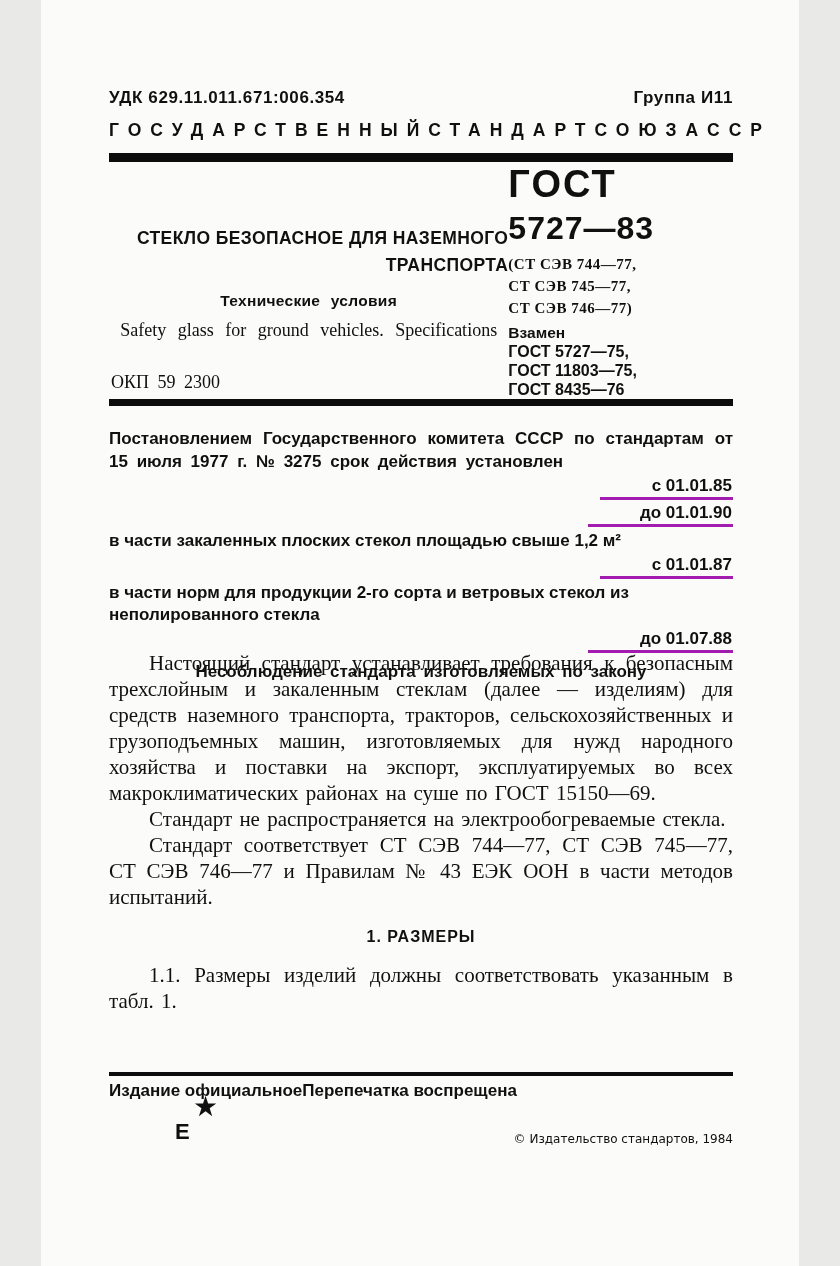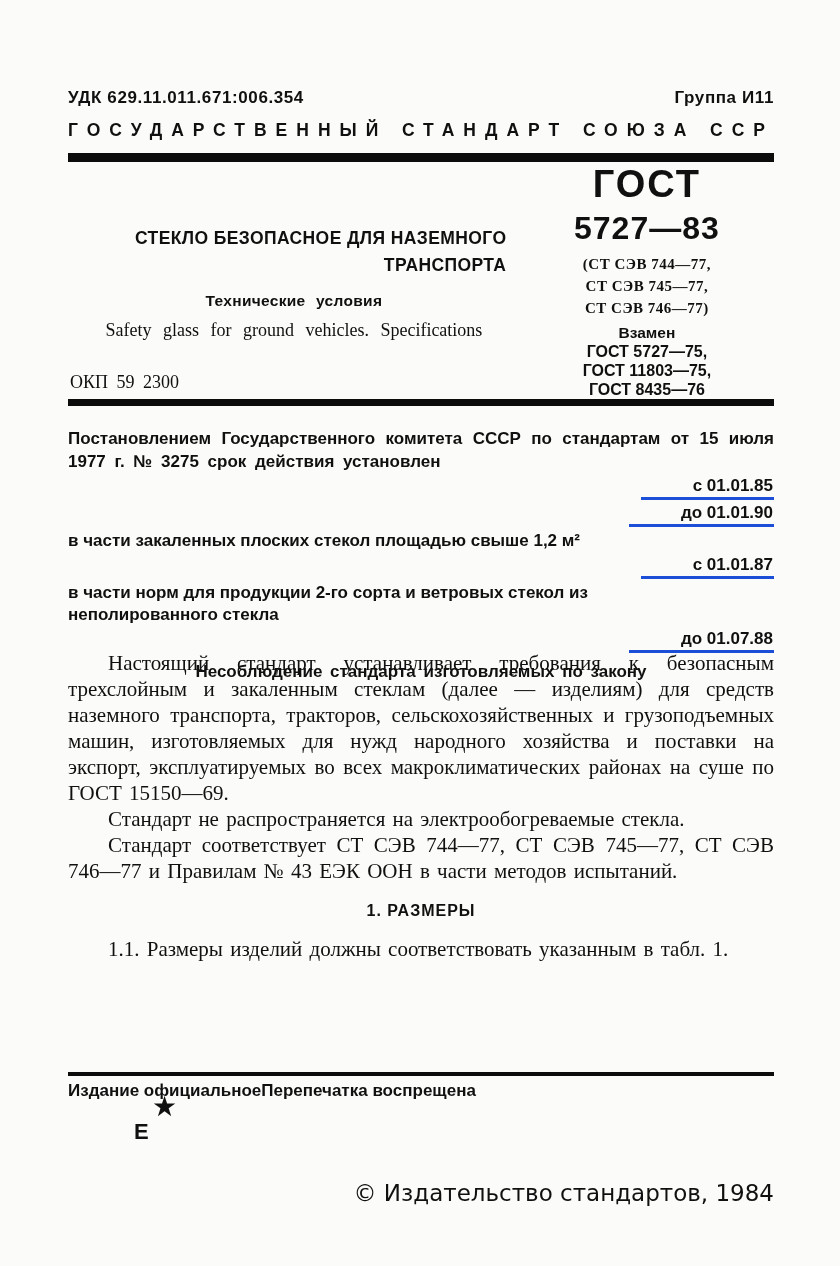--- a/index.html
+++ b/index.html
@@ -1,19 +1,19 @@
 <!DOCTYPE html>
 <html><head>
 <meta charset="utf-8">
 <style>
   * { margin: 0; padding: 0; box-sizing: border-box; }
   html, body { background: #e9e9e7; }
   .page {
     position: relative;
-    width: 840px; height: 1266px;
+    width: 758px; height: 1266px;
     background: #fbfbf9;
     color: #101010;
     overflow: hidden;
     font-family: "Liberation Sans", sans-serif;
     margin: 0 auto;
   }
   .abs { position: absolute; left: 68px; right: 66px; }
 
   
   .header-row { top: 88px; display: flex; justify-content: space-between; align-items: baseline;
@@ -30,34 +30,34 @@
   .title-left { flex: 0 0 64%; position: relative; padding-top: 62px; }
   .title-ru { max-width: 425px; margin: 0 auto; text-align: right;
     font-weight: bold; font-size: 17.5px; line-height: 1.55; letter-spacing: 0.4px; }
   .subtitle-ru { margin-top: 13px; text-align: center; font-weight: bold;
     font-size: 15.5px; word-spacing: 6px; letter-spacing: 0.3px; }
   .title-en { margin-top: 10px; text-align: center;
     font-family: "Liberation Serif", serif; font-weight: normal;
     font-size: 18px; word-spacing: 7px; }
   .okp { position: absolute; left: 2px; bottom: 6px;
     font-family: "Liberation Serif", serif; font-size: 18px; word-spacing: 4px; }
-  .title-right { flex: 1; text-align: center; padding-top: 2px; }
+  .title-right { flex: 1; text-align: left; padding-top: 2px; }
   .gost-label { font-weight: bold; font-size: 38px; line-height: 1.0; letter-spacing: 2px; }
   .gost-number { font-weight: bold; font-size: 32px; line-height: 1.0; margin-top: 9px; letter-spacing: 1px; }
   .sev-lines { margin-top: 9px; font-weight: bold; font-size: 15px; line-height: 22px; letter-spacing: 0.5px; font-family: Liberation Serif, serif; }
   .replaces-label { margin-top: 5px; font-weight: bold; font-size: 15.5px; }
   .replaces-lines { font-weight: bold; font-size: 16px; line-height: 19px; }
 
   
   .decree { top: 427px; }
   .decree-intro { font-weight: bold; font-size: 17px; line-height: 23px;
     text-align: justify; word-spacing: 4px; }
   .date-line { text-align: right; margin-top: 3px; }
   .date-underlined { display: inline-block; font-weight: bold; font-size: 17px;
-    border-bottom: 3px solid #1d4ed8; padding: 0 1px 1px 52px; }
+    border-bottom: 3px solid #a21caf; padding: 0 1px 1px 52px; }
   .decree-clause { font-weight: bold; font-size: 17px; line-height: 22px; margin-top: 3px; }
   .clause-narrow { max-width: 600px; }
   .decree-warning { margin-top: 9px; text-align: center; font-weight: bold;
     font-size: 17px; word-spacing: 3px; }
 
   
   .body-text { top: 650px; font-family: "Liberation Serif", serif;
     font-size: 21px; line-height: 26px; }
   .body-p { text-align: justify; word-spacing: 2px; }
   .indent { text-indent: 40px; }
@@ -65,22 +65,22 @@
     font-family: "Liberation Sans", sans-serif; font-weight: bold;
     font-size: 16px; letter-spacing: 1px; }
 
   
   .footer-rule { top: 1072px; height: 4px; background: #0c0c0c; }
   .footer-row { top: 1081px; display: flex; justify-content: flex-start;
     font-weight: bold; font-size: 17px; }
   .star-mark { position: absolute; left: 152px; top: 1093px; font-size: 28px; line-height: 1; }
   .category-mark { position: absolute; left: 134px; top: 1121px;
     font-weight: bold; font-size: 22px; line-height: 1; }
-  .copyright { top: 1180px; text-align: right;
-    font-family: "DejaVu Sans", sans-serif; font-size: 23px; }
+  .copyright { top: 1132px; text-align: right;
+    font-family: "DejaVu Sans", sans-serif; font-size: 12px; }
 </style>
 </head>
 <body>
 
 <div class="page">
 
   <div class="abs header-row">
     <span>УДК 629.11.011.671:006.354</span>
     <span>Группа И11</span>
   </div>

